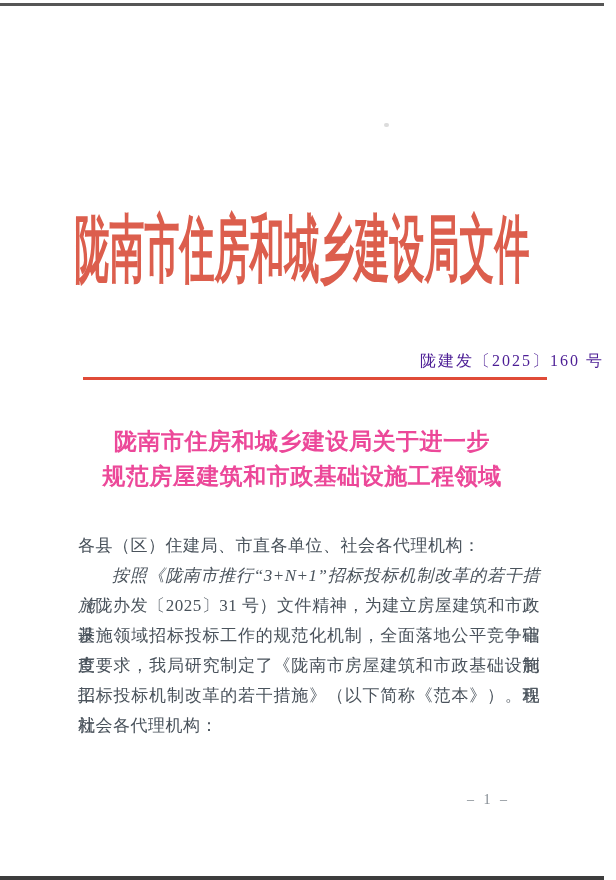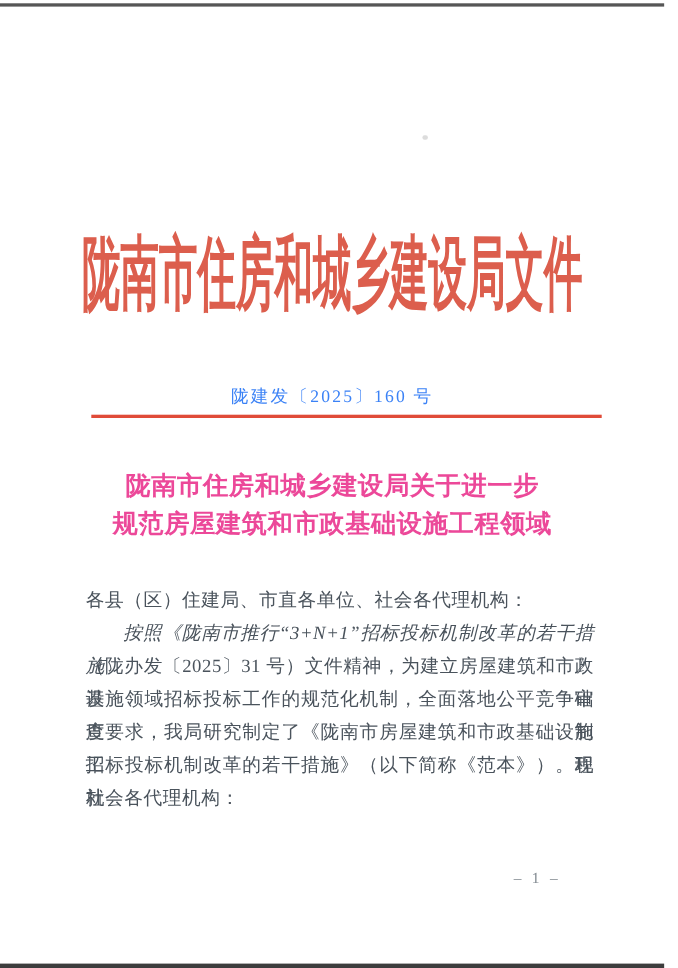--- a/index.html
+++ b/index.html
@@ -41,25 +41,25 @@
     color: #dc5e4d;
     letter-spacing: 0px;
     transform: scaleY(2.1);
     transform-origin: center top;
     white-space: nowrap;
   }
   .doc-number {
     position: absolute;
     top: 350px; left: 0;
     width: 100%;
-    text-align: center;
+    text-align: right;
     font-size: 16px;
     line-height: 22px;
     letter-spacing: 2px;
-    color: #3b82f6;
+    color: #4c1d95;
   }
   .red-rule {
     position: absolute;
     top: 377px; left: 83px;
     width: 464px; height: 3px;
     background: #e04b38;
   }
   .doc-title {
     position: absolute;
     top: 424px; left: 0;

